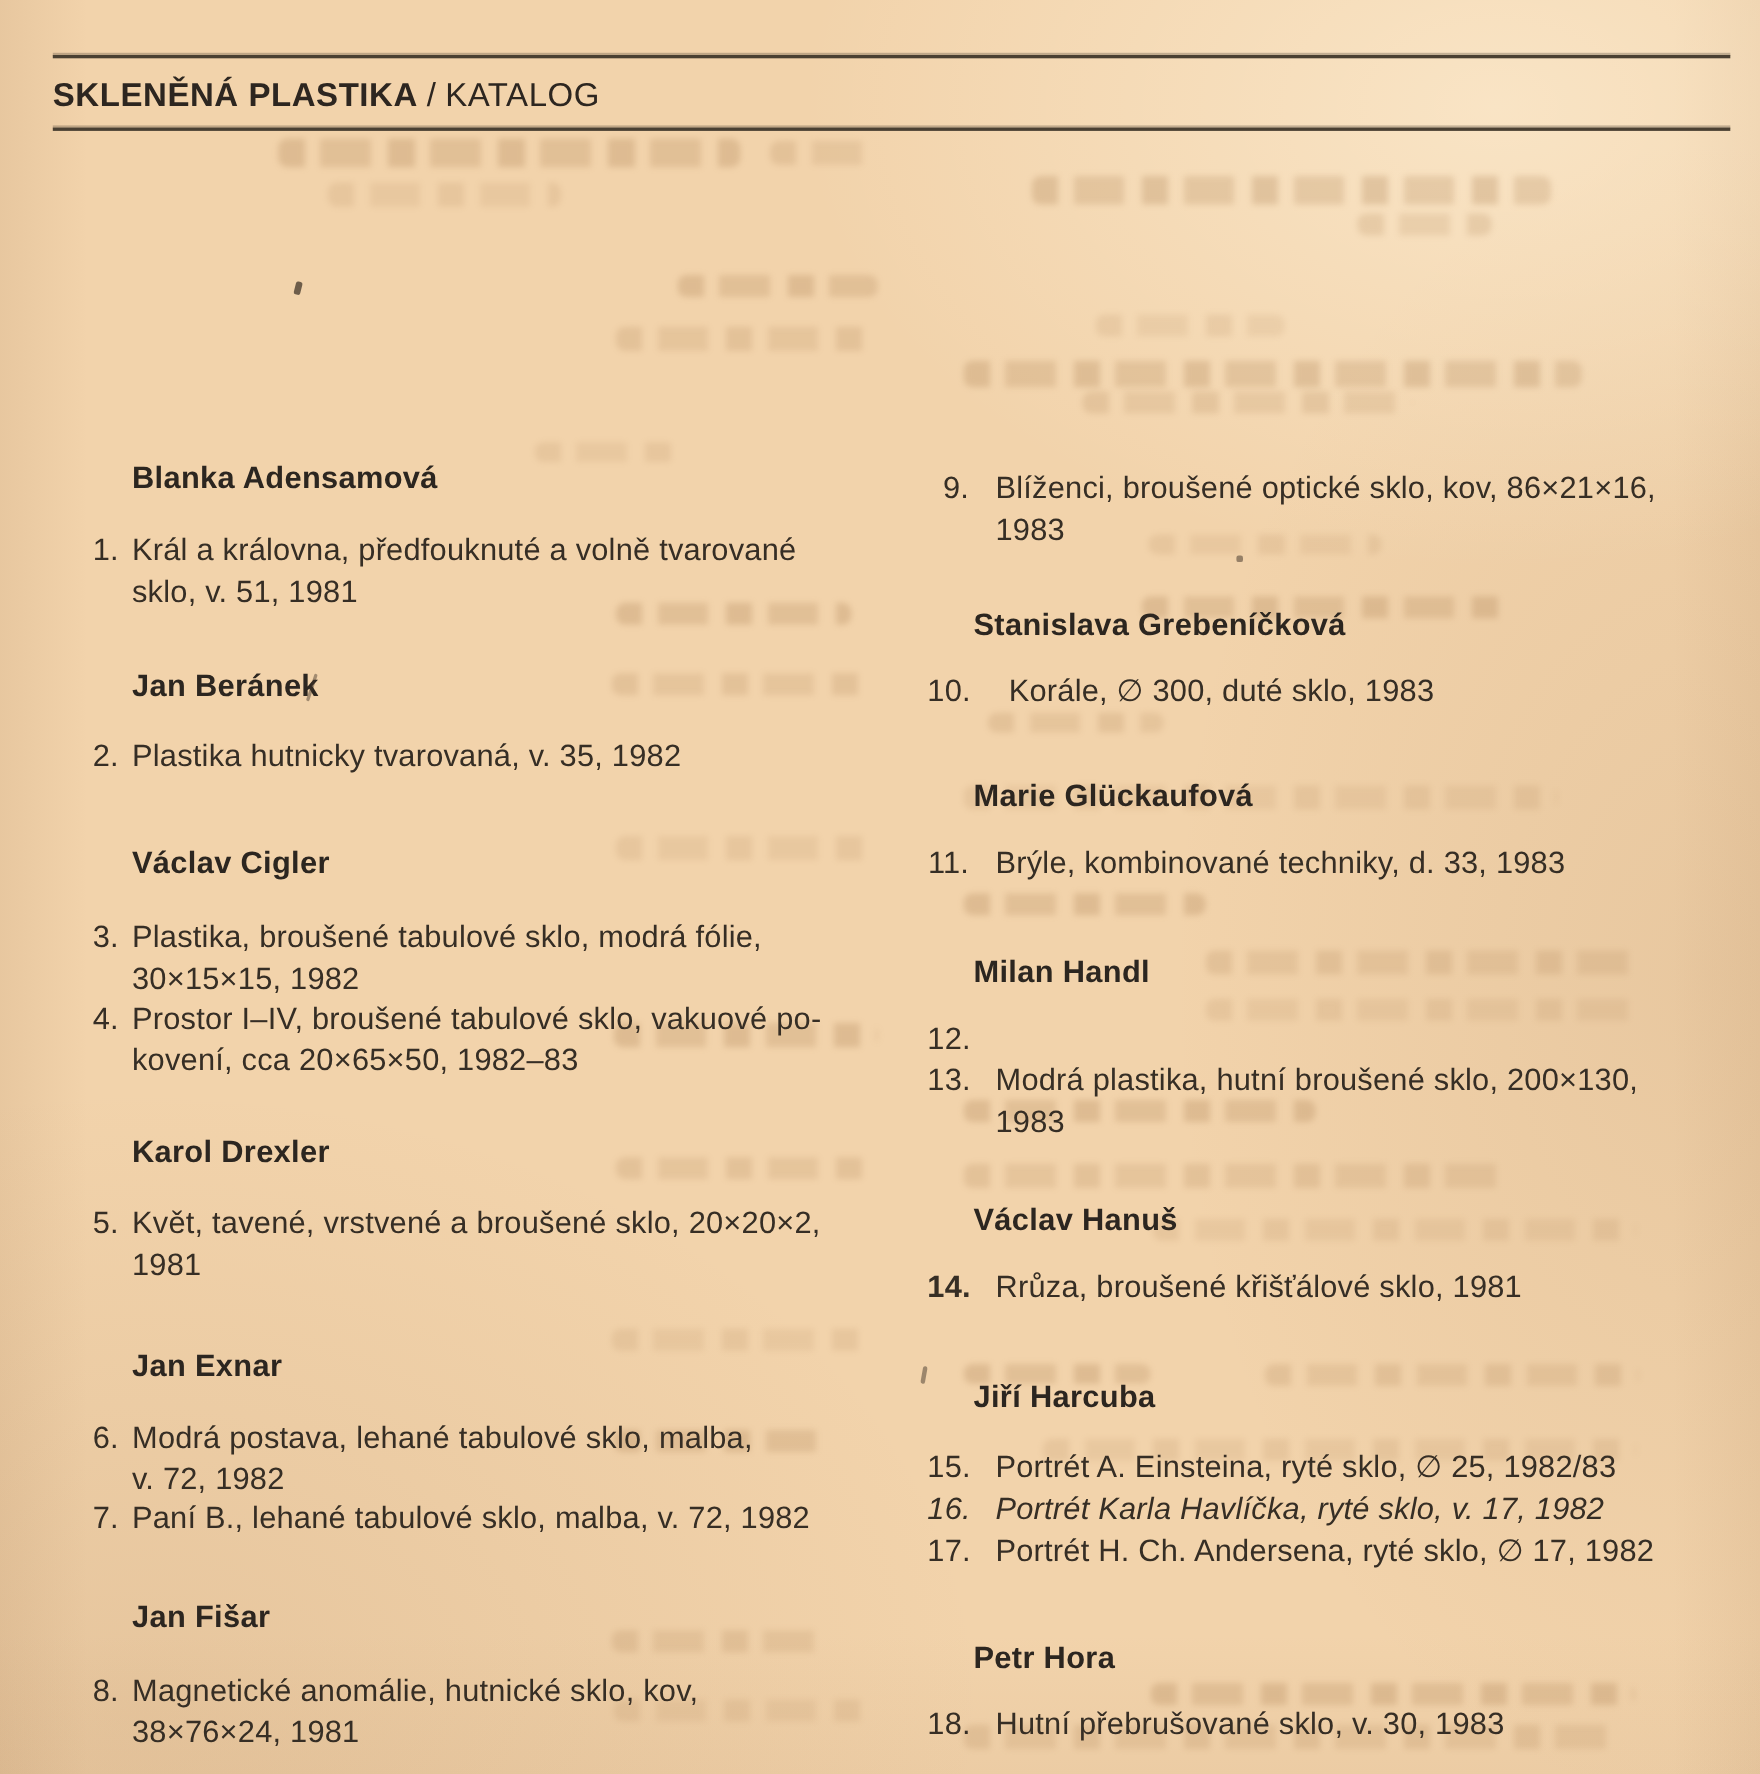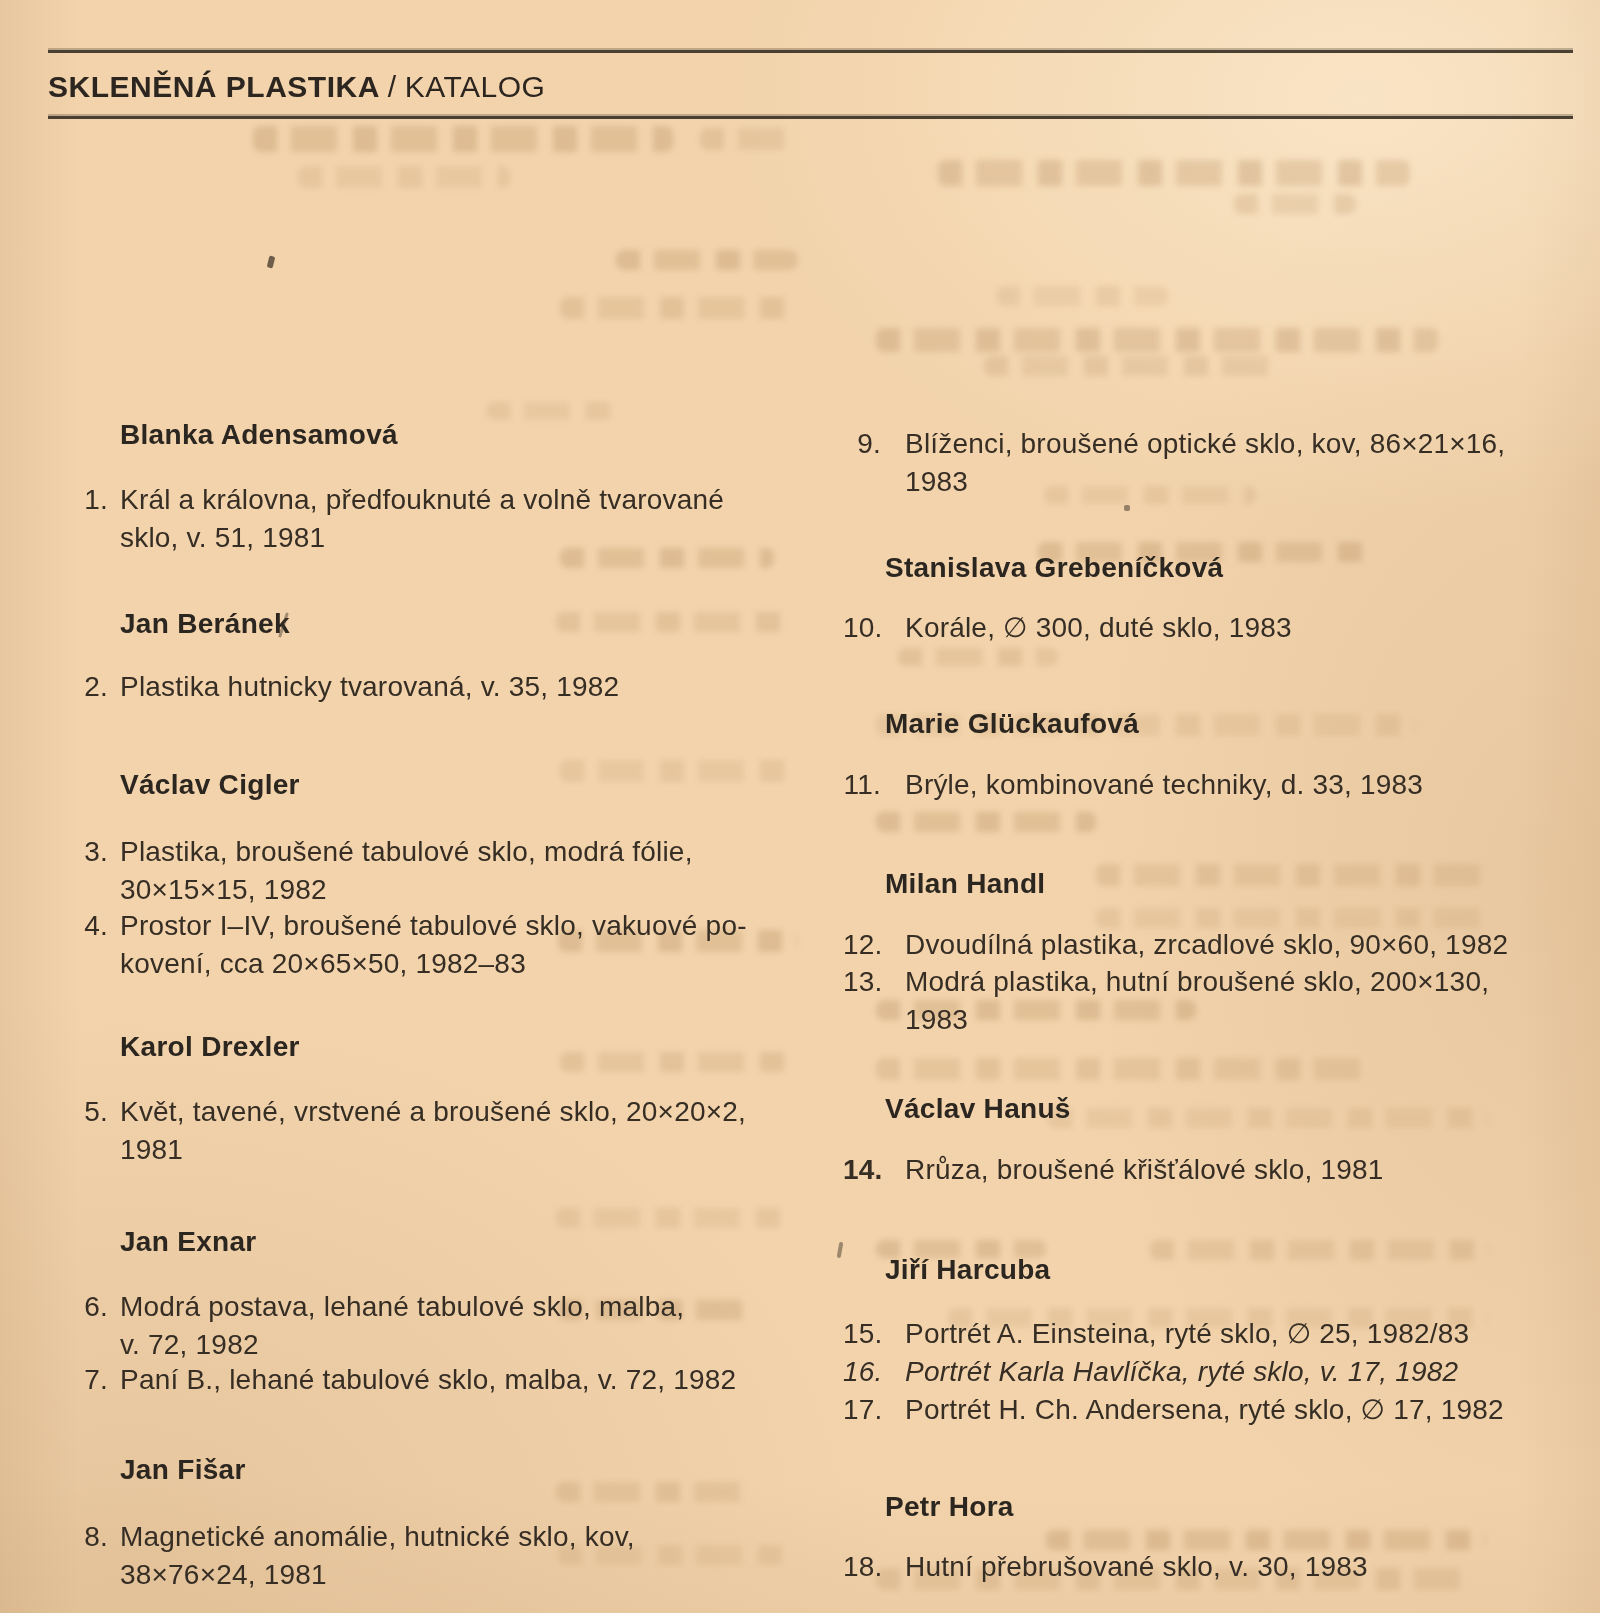--- a/index.html
+++ b/index.html
@@ -172,32 +172,31 @@
       </div>
     </div>
     <div>
       <div class="item" style="left: 843px; top: 425px; width: 730px;">
         <span class="num" style="width: 38px; margin-right: 24px;">9.</span>
         <span class="text">Blíženci, broušené optické sklo, kov, 86×21×16,
 1983</span>
       </div>
       <div class="artist" style="left: 885px; top: 549px;">Stanislava Grebeníčková</div>
       <div class="item" style="left: 843px; top: 609px; width: 730px;">
-        <span class="num" style="width: 38px; margin-right: 24px;">10.</span>
+        <span class="num" style="width: 38px; margin-right: 36px;">10.</span>
         <span class="text">Korále, ∅ 300, duté sklo, 1983</span>
       </div>
       <div class="artist" style="left: 885px; top: 705px;">Marie Glückaufová</div>
       <div class="item" style="left: 843px; top: 766px; width: 730px;">
         <span class="num" style="width: 38px; margin-right: 24px;">11.</span>
         <span class="text">Brýle, kombinované techniky, d. 33, 1983</span>
       </div>
       <div class="artist" style="left: 885px; top: 865px;">Milan Handl</div>
       <div class="item" style="left: 843px; top: 926px; width: 730px;">
         <span class="num" style="width: 38px; margin-right: 24px;">12.</span>
-        <span class="text">Dvoudílná plastika, zrcadlové sklo, 90×60, 1982</span>
       </div>
       <div class="item" style="left: 843px; top: 963px; width: 730px;">
         <span class="num" style="width: 38px; margin-right: 24px;">13.</span>
         <span class="text">Modrá plastika, hutní broušené sklo, 200×130,
 1983</span>
       </div>
       <div class="artist" style="left: 885px; top: 1090px;">Václav Hanuš</div>
       <div class="item" style="left: 843px; top: 1151px; width: 730px;">
         <span class="num" style="width: 38px; margin-right: 24px; font-weight: bold;">14.</span>
         <span class="text">Rrůza, broušené křišťálové sklo, 1981</span>

